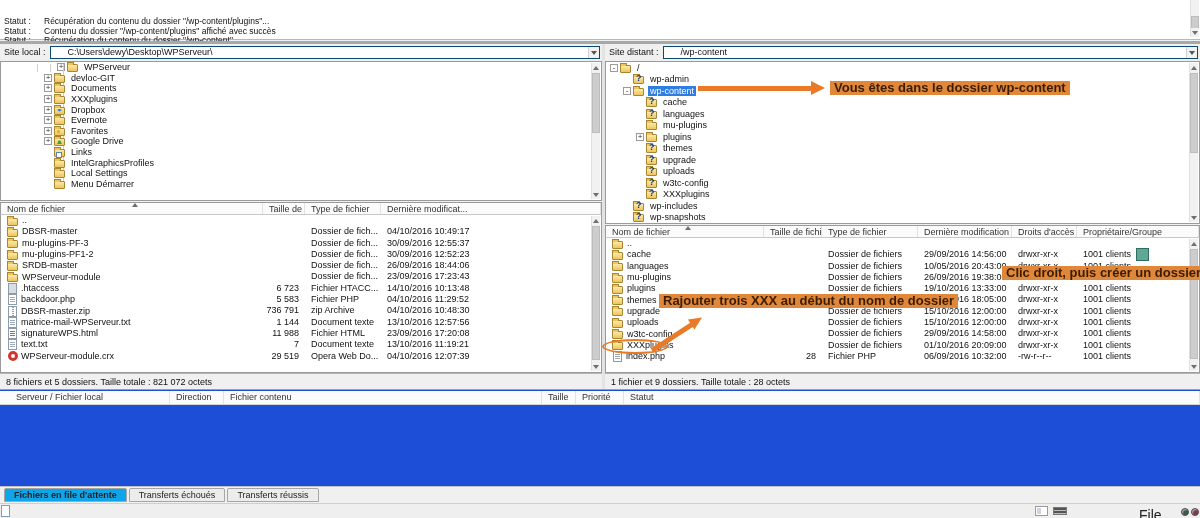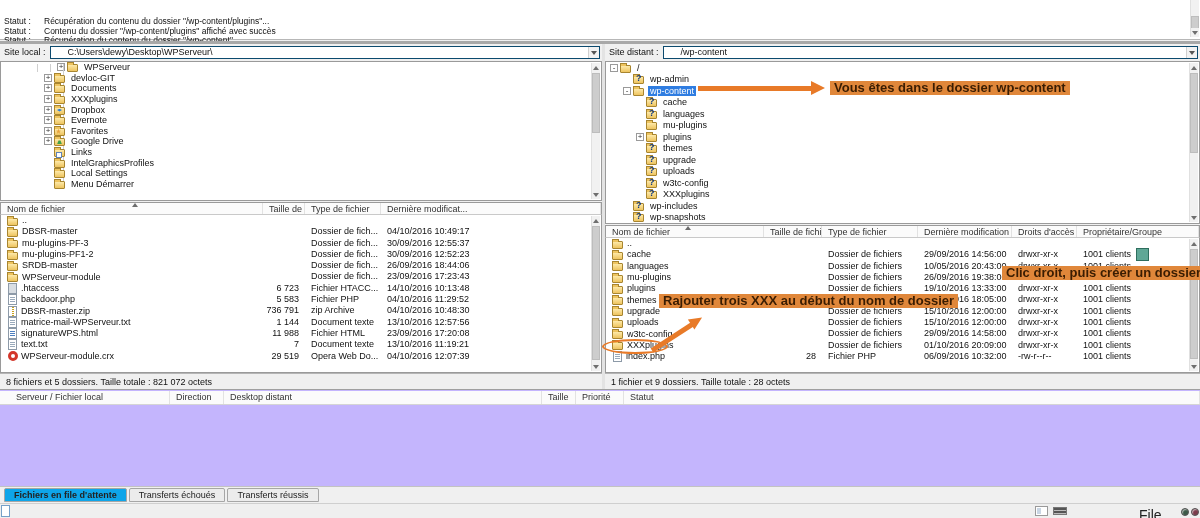--- a/index.html
+++ b/index.html
@@ -72,21 +72,21 @@
   #local-pane .files-body { top:171px; height:158px; }
   #remote-pane .files-body { top:194px; height:135px; }
   .frow { height:11.3px; line-height:11px; white-space:nowrap; }
   .fcell { overflow:hidden; padding-left:6px; }
   .fcell.name { display:flex; align-items:center; }
   .num { text-align:right; padding-right:6px; padding-left:0; }
   .lgrid { display:grid; grid-template-columns:262px 42px 76px 1fr; }
   .rgrid { display:grid; grid-template-columns:158px 58px 96px 94px 65px 1fr; }
   .status-strip { position:absolute; left:0; right:0; top:329px; height:16px; background:#f0f0f0; border-top:1px solid #b5b5b5; padding:3px 0 0 6px; font-size:9px; }
   
-  #queue { position:absolute; left:0; top:389px; width:1200px; height:97px; background:#c4b5fd; border-top:1px solid #a0a0a0; }
+  #queue { position:absolute; left:0; top:389px; width:1200px; height:97px; background:#1d4ed8; border-top:1px solid #a0a0a0; }
   #queue-head { position:absolute; left:0; top:1px; right:0; height:14px; background:#fbfbfb; border-bottom:1px solid #d5d5d5; }
   #queue-head .hcell:first-child { padding-left:16px; }
   .qgrid { display:grid; grid-template-columns:170px 54px 318px 34px 48px 1fr; }
   
   #tabsrow { position:absolute; left:0; top:486px; width:1200px; height:17px; background:#f0f0f0; border-top:1px solid #c2c2c2; padding:1px 0 0 4px; display:flex; gap:2px; }
   .tab { height:14px; line-height:13px; padding:0 9px; font-size:9px; background:#ececec; border:1px solid #a6a6a6; border-radius:2px 2px 0 0; color:#222; }
   .tab.active { background:#0ea5e9; font-weight:bold; }
   
   #statusbar { position:absolute; left:0; top:503px; width:1200px; height:15px; background:#efefef; border-top:1px solid #cfcfcf; }
   #sb-left-icon { position:absolute; left:1px; top:1px; width:9px; height:12px; background:#fff; border:1px solid #76a0c8; }
@@ -606,21 +606,21 @@
       <div class="sb-btn sb-down"></div>
     </div>
   </div>
   <div class="status-strip">1 fichier et 9 dossiers. Taille totale : 28 octets</div>
 </div>
 
 <div id="queue">
   <div id="queue-head" class="qgrid">
       <div class="hcell">Serveur / Fichier local</div>
       <div class="hcell">Direction</div>
-      <div class="hcell">Desktop distant</div>
+      <div class="hcell">Fichier contenu</div>
       <div class="hcell">Taille</div>
       <div class="hcell">Priorité</div>
       <div class="hcell">Statut</div>
     </div>
 </div>
 
 <div id="tabsrow">
     <div class="tab active">Fichiers en file d'attente</div>
     <div class="tab">Transferts échoués</div>
     <div class="tab">Transferts réussis</div>

